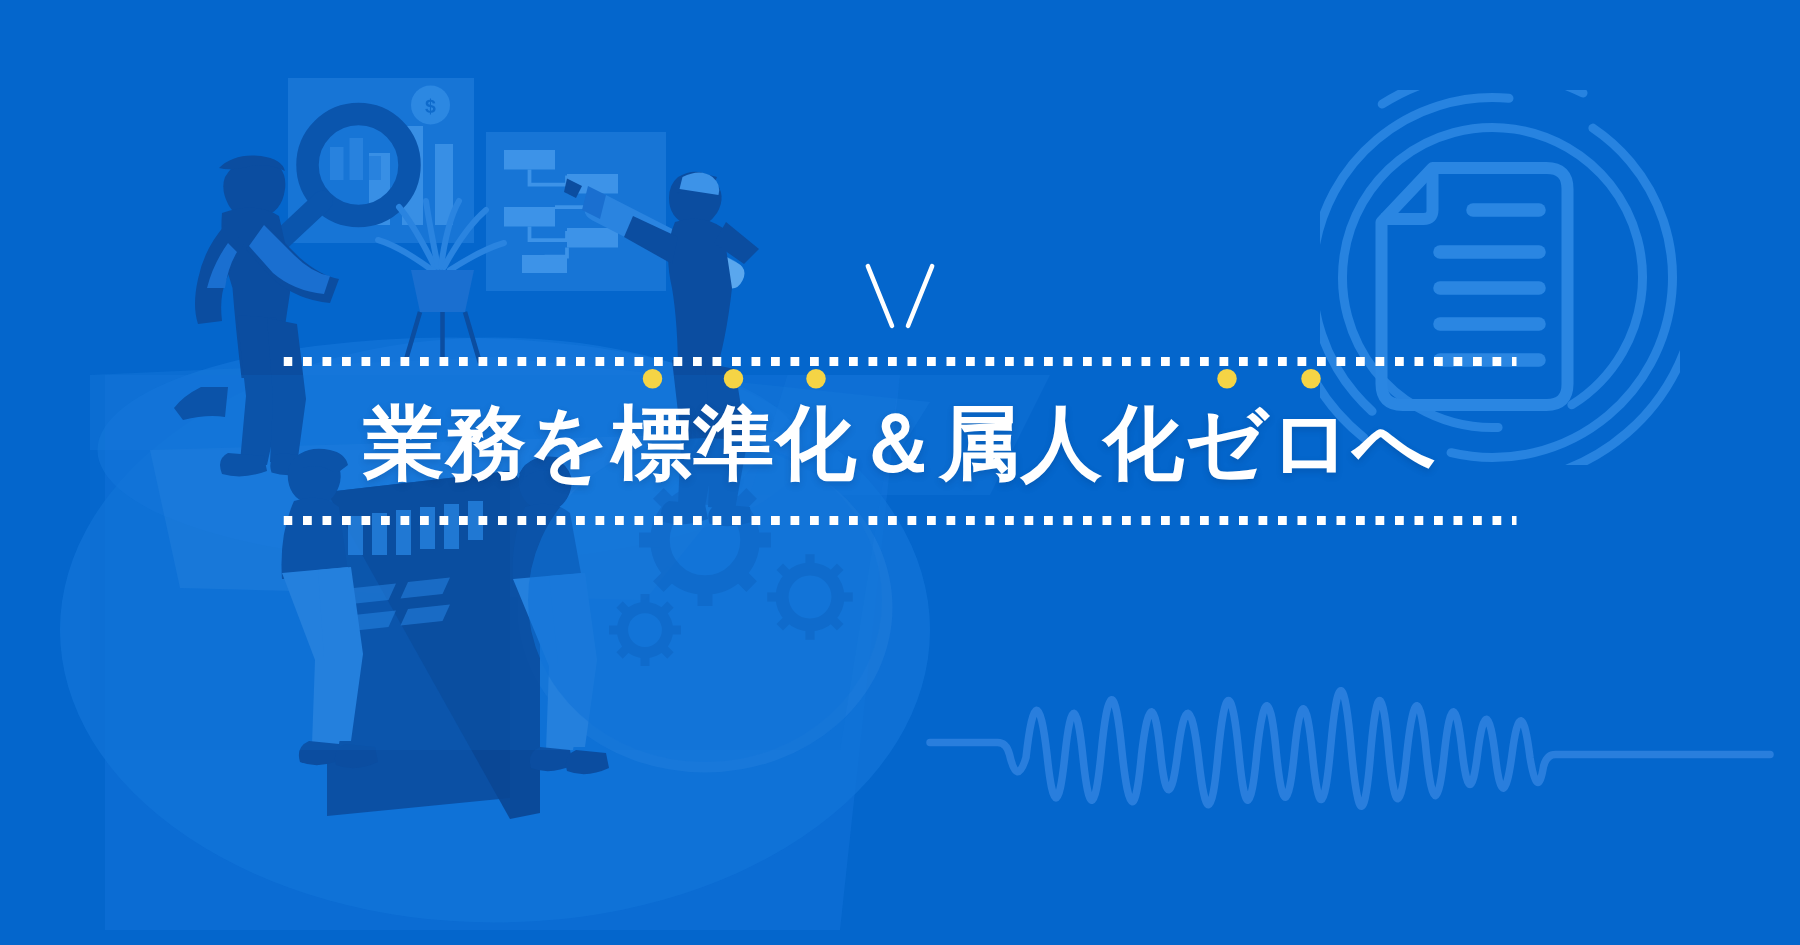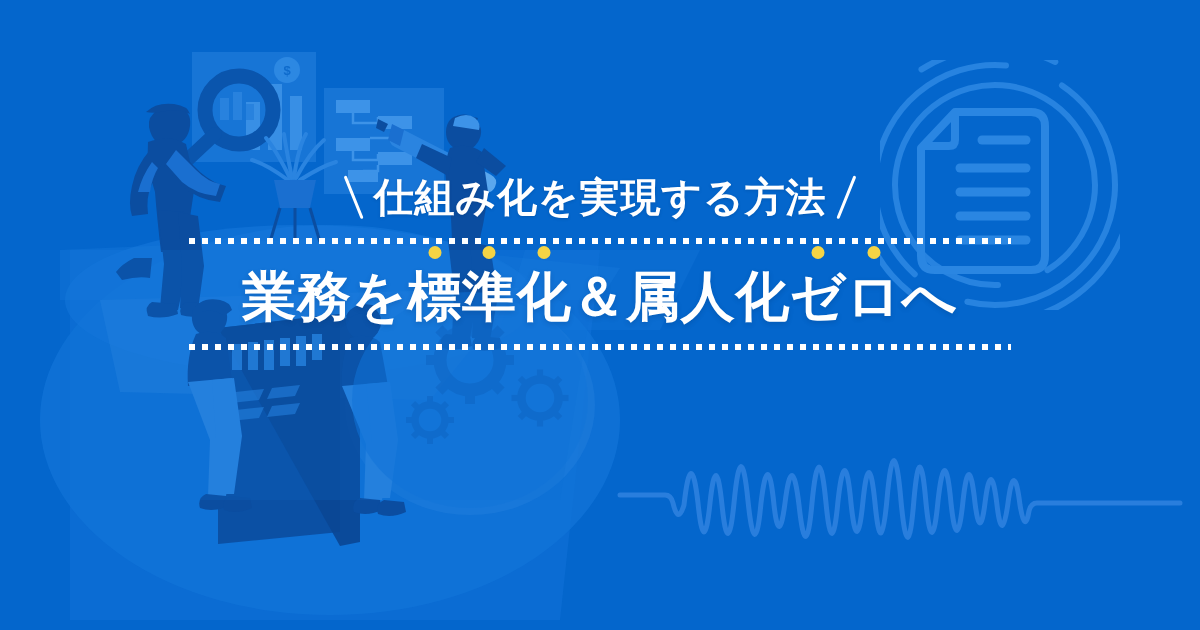--- a/index.html
+++ b/index.html
@@ -319,21 +319,20 @@
                  q6,-48 12,2 q5,42 11,-2 q6,-46 12,2 q5,30 9,6 q2,-8 8,-8
                  H1180" fill="none" stroke="#2b80dd" stroke-width="5" stroke-linecap="round" stroke-linejoin="round" opacity="0.95"></path>
       </g>
     </g>
   </svg>
 
   <div class="textblock">
 
     <div class="kicker">
       <span class="slash left"></span>
-      <span>仕組み化を実現する方法</span>
       <span class="slash right"></span>
     </div>
 
     <div class="dotrule top"></div>
 
     <div class="headline">
       <span class="hl-line">
         <span>業務を</span><span class="em">標</span><span class="em">準</span><span class="em">化</span><span>＆属人化</span><span class="em">ゼ</span><span class="em">ロ</span><span>へ</span>
       </span>
     </div>

